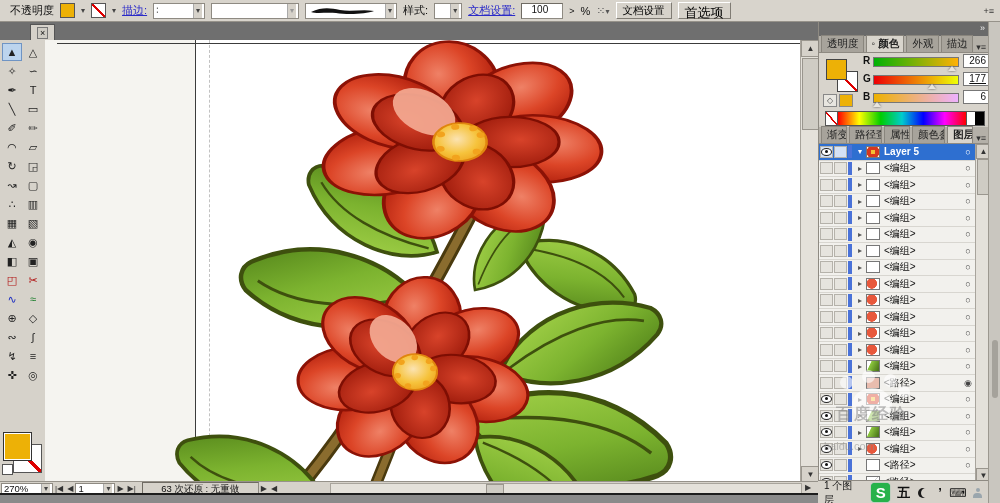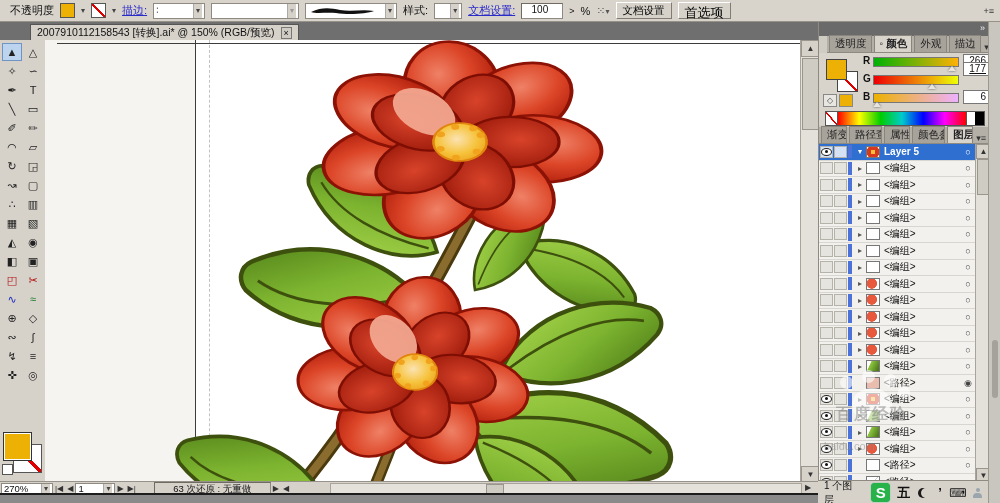--- a/index.html
+++ b/index.html
@@ -116,21 +116,20 @@
   <span style="font-size:9px;">&gt;</span>
   <span>%</span>
   <span style="color:#555;">⁙<span style="font-size:8px;">▾</span></span>
   <button class="raised" style="height:17px;font-size:10.5px;">文档设置</button>
   <button class="raised" style="height:17px;font-size:13px;">首选项</button>
   <span style="margin-left:auto;margin-right:6px;color:#333;font-size:9px;">+≡</span>
 </div>
 
 <div id="tabbar" class="abs"></div>
 <div id="doctab" class="abs">
-  <span>2007910112158543 [转换].ai* @ 150% (RGB/预览)</span>
   <span style="border:1px solid #777;padding:0 2px;font-size:9px;line-height:10px;background:#cfccc4;">×</span>
 </div>
 
 <div id="toolbar" class="abs">
   <div id="toolgrid" class="abs" style="left:2px;top:3px;width:41px;display:grid;grid-template-columns:20px 20px;grid-auto-rows:19px;column-gap:1px;">
       <div class="tool sel">▲</div>
       <div class="tool">△</div>
       <div class="tool">✧</div>
       <div class="tool">∽</div>
       <div class="tool">✒</div>
@@ -271,36 +270,36 @@
       <span class="arr">▾</span>
   </span>
   <span class="navbtn">|◀</span>
   <span class="navbtn">◀</span>
   <span class="combo" style="width:40px;height:11px;font-size:9.5px;">
     <span>1</span>
       <span class="arr">▾</span>
   </span>
   <span class="navbtn">▶</span>
   <span class="navbtn">▶|</span>
-  <span class="sunken" style="width:115px;height:10px;background:#d6d2ca;text-align:center;font-size:9.5px;margin-left:16px;">63 次还原 : 无重做</span>
+  <span class="sunken" style="width:115px;height:10px;background:#d6d2ca;text-align:center;font-size:9.5px;margin-left:4px;">63 次还原 : 无重做</span>
   <span class="navbtn">▶</span>
   <span class="navbtn">◀</span>
   <span class="abs" style="left:330px;top:1px;width:470px;height:10px;background:#e4e1da;border:1px solid #a8a49c;">
     <span class="abs" style="left:155px;top:0px;width:16px;height:8px;background:#cfccc4;border:1px solid #9a968e;"></span>
   </span>
   <span class="navbtn abs" style="left:803px;top:1px;">▶</span>
 </div>
 <div id="bottomstrip" class="abs"></div>
 
 <div id="dock" class="abs">
   <div id="dockhead" class="abs">
     <span class="abs" style="right:4px;top:1px;font-size:9px;">»</span>
   </div>
 
-  <div class="abs tabsrow" style="left:8px;top:14px;width:170px;" id="tabs1">
+  <div class="abs tabsrow" style="left:0;top:14px;width:170px;" id="tabs1">
       <span class="tab">透明度</span>
       <span class="tab active">◦ 颜色</span>
       <span class="tab">外观</span>
       <span class="tab">描边</span>
       <span class="panelmenu">▾≡</span>
     </div>
 
   <div id="colorbody" class="abs" style="left:0;top:31px;width:170px;">
     <div class="abs noneslash" style="left:18px;top:18px;width:19px;height:19px;border:1px solid #444;"></div>
     <div class="abs" id="cp-fill" style="left: 7px; top: 6px; width: 19px; height: 19px; border: 1px solid rgb(68, 68, 68); background: rgb(237, 177, 6);"></div>
@@ -309,21 +308,21 @@
     <div id="sliders">
         <span class="slider-label" style="top: 2px;">R</span>
         <div class="slider-track" style="top: 4px; background: linear-gradient(to right, rgb(0, 177, 6), rgb(255, 177, 6));">
           <div class="slider-thumb" style="left: 74.12px;"></div>
         </div>
         <div class="slider-val" style="top: 1px;">266</div>
         <span class="slider-label" style="top: 20px;">G</span>
         <div class="slider-track" style="top: 22px; background: linear-gradient(to right, rgb(237, 0, 6), rgb(237, 255, 6));">
           <div class="slider-thumb" style="left: 53.96px;"></div>
         </div>
-        <div class="slider-val" style="top: 9px; text-decoration: underline;">177</div>
+        <div class="slider-val" style="top: 19px; text-decoration: underline;">177</div>
         <span class="slider-label" style="top: 38px;">B</span>
         <div class="slider-track" style="top: 40px; background: linear-gradient(to right, rgb(237, 177, 0), rgb(237, 177, 255));">
           <div class="slider-thumb" style="left: -1.48px;"></div>
         </div>
         <div class="slider-val" style="top: 37px;">6</div>
       </div>
     <div class="abs" style="left:6px;top:58px;width:158px;height:13px;border:1px solid #555;display:flex;">
       <span class="noneslash" style="width:12px;height:100%;border-right:1px solid #555;box-sizing:border-box;"></span>
       <span style="flex:1;background:linear-gradient(to right,#f00,#ff0,#0c0,#0cc,#00f,#f0f,#f00);"></span>
       <span style="width:9px;background:#fff;border-left:1px solid #555;box-sizing:border-box;"></span>

